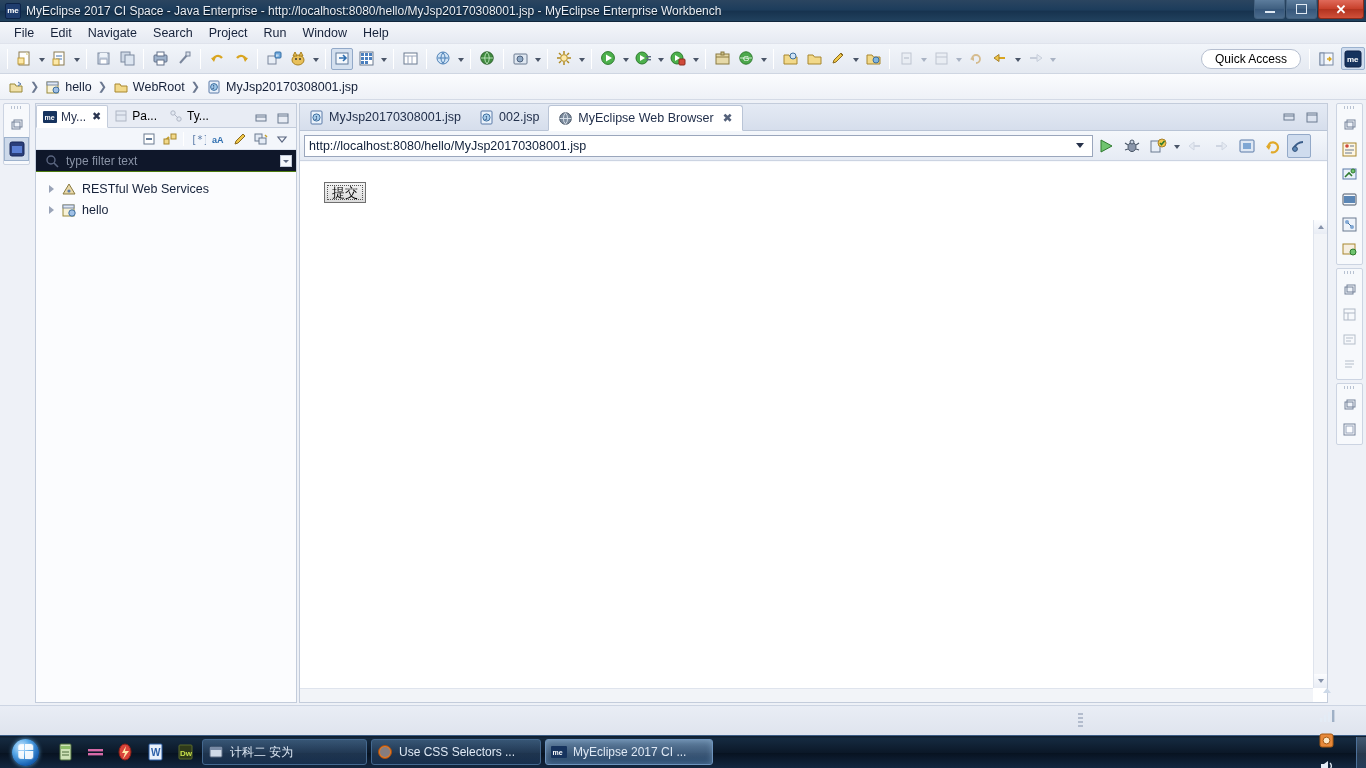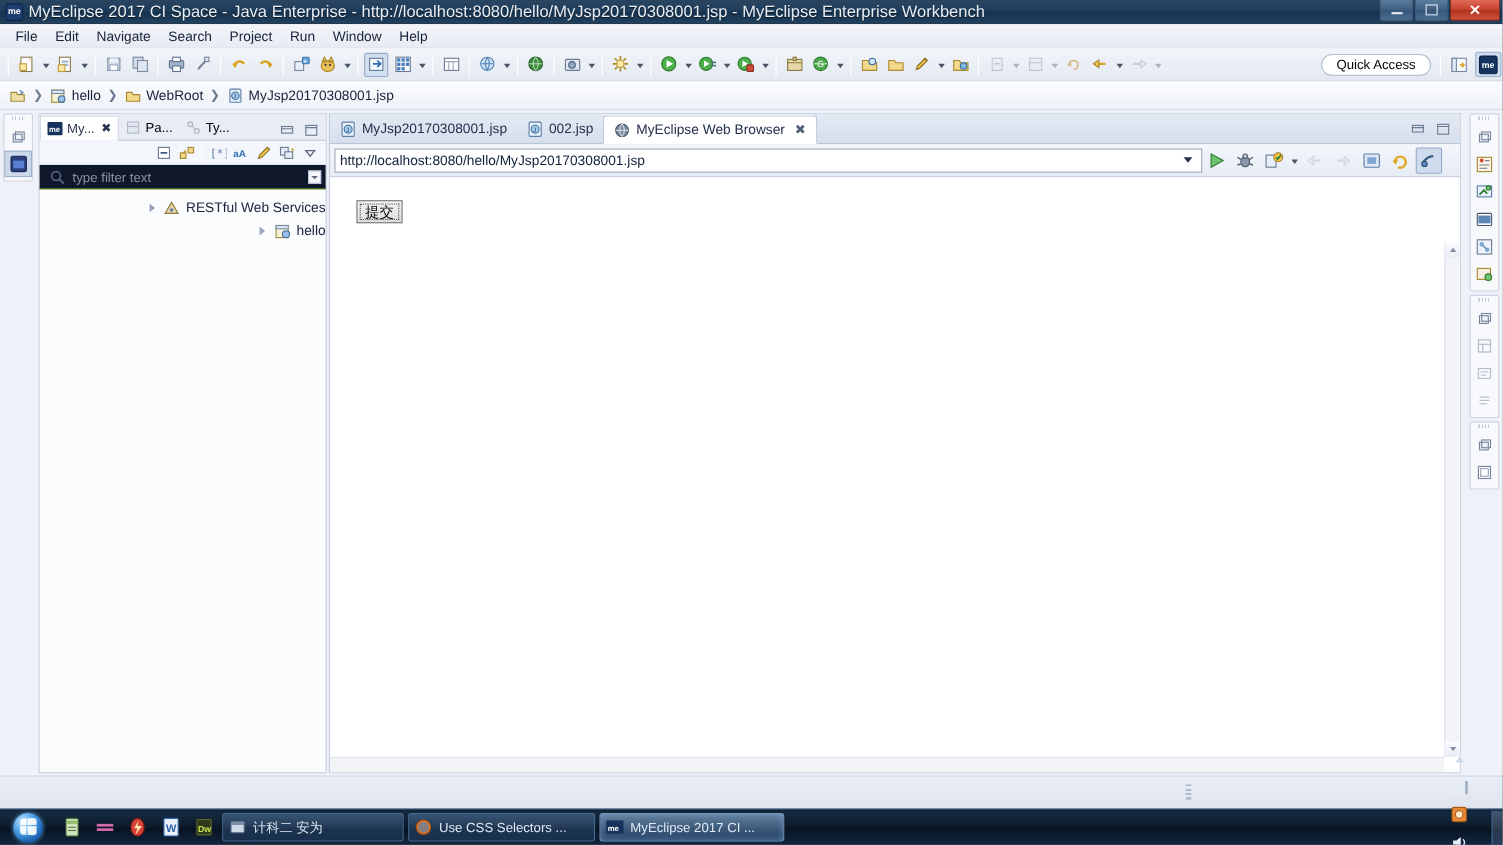--- a/index.html
+++ b/index.html
@@ -24,21 +24,21 @@
     border-bottom:1px solid #11263c;
     display:flex; align-items:center;
   }
   #titlebar .tb-icon {
     width:16px; height:16px; margin-left:5px; margin-right:5px;
     background:#1f3d6e; border:1px solid #0d2448; border-radius:2px;
     color:#fff; font-size:8px; font-weight:bold; line-height:14px; text-align:center;
     font-family:"Liberation Sans", sans-serif;
   }
   #titlebar .tb-title {
-    color:#e9eff7; font-size:15px; white-space:nowrap; overflow:hidden;
+    color:#e9eff7; font-size:12px; white-space:nowrap; overflow:hidden;
     text-shadow:0 1px 1px rgba(0,0,0,.7);
   }
   #wincontrols { position:absolute; right:0; top:0; height:22px; display:flex; align-items:flex-start; }
   .wc {
     width:31px; height:19px; margin-top:0; margin-right:1px;
     border:1px solid #44617f; border-top:none;
     border-radius:0 0 3px 3px;
     background:linear-gradient(to bottom,#5c7c9c 0%,#3f5f80 50%,#36567a 51%,#4a6b8c 100%);
     display:flex; align-items:center; justify-content:center;
     color:#eaf1f8; font-size:11px; position:relative;
@@ -134,21 +134,21 @@
   #ex-filter { height:22px; display:flex; align-items:center; gap:6px; padding-left:8px;
                border-bottom:1px solid #4d7c0f; background:#0f172a; position:relative; }
   #ex-filter .ph { color:#8a93a6; font-size:12px; }
   #ex-filter .fdrop { position:absolute; right:4px; top:5px; width:12px; height:12px;
                       border:1px solid #c0c8d8; background:#f3f6fb;
                       display:flex; align-items:center; justify-content:center; }
   #ex-filter .fdrop::after { content:""; border-left:3px solid transparent; border-right:3px solid transparent;
                              border-top:3.5px solid #5b6680; }
   #ex-tree { padding-top:6px; }
   .tree-row { display:flex; align-items:center; gap:5px; height:21px; padding-left:10px;
-              font-size:12.5px; color:#16223a;justify-content:flex-end; }
+              font-size:12.5px; color:#16223a; }
   .tree-arrow { width:10px; height:10px; display:flex; align-items:center; justify-content:center; }
   .tree-arrow::after { content:""; border-top:4px solid transparent; border-bottom:4px solid transparent;
                        border-left:5px solid #9aa4b8; }
   .tree-icon { width:16px; height:16px; display:flex; align-items:center; justify-content:center; }
 
   
   #editor {
     position:absolute; left:299px; top:3px; width:1029px; height:600px;
     background:#f7f9fc; border:1px solid #c3ccdb;
   }

